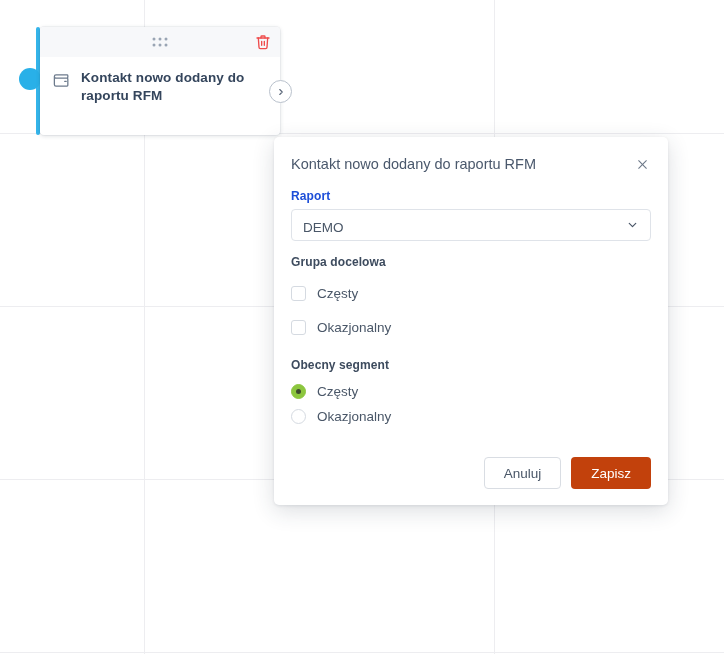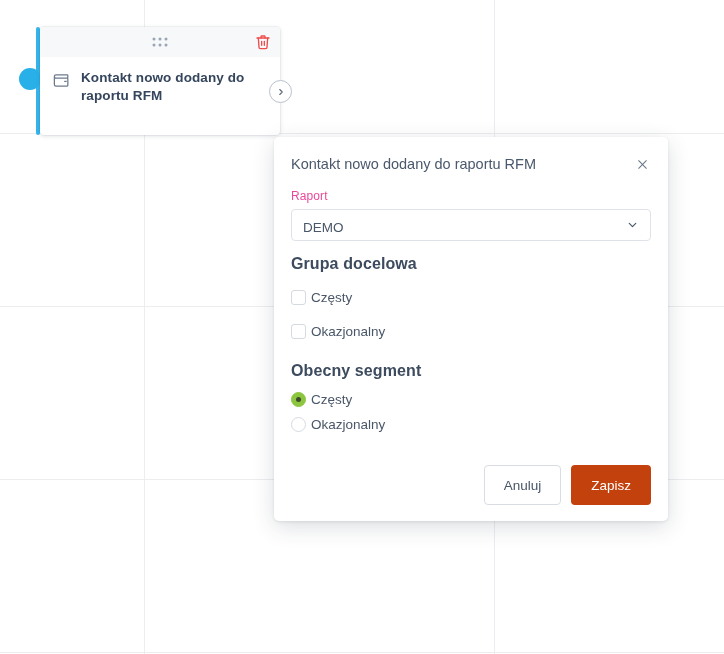--- a/index.html
+++ b/index.html
@@ -153,22 +153,22 @@
     display: flex;
     align-items: center;
     justify-content: center;
     cursor: pointer;
     color: #6b7787;
   }
 
   .field { margin-bottom: 14px; }
   .field-label {
     font-size: 12px;
-    font-weight: normal;
-    color: #ec4899;
+    font-weight: bold;
+    color: #1d4ed8;
     margin-bottom: 6px;
     letter-spacing: 0.1px;
   }
   .select {
     position: relative;
     height: 32px;
     border: 1px solid #dfe3e9;
     border-radius: 4px;
     display: flex;
     align-items: center;
@@ -180,32 +180,32 @@
   }
   .select .caret {
     position: absolute;
     right: 11px;
     top: 50%;
     transform: translateY(-50%);
     line-height: 0;
   }
 
   .group-label {
-    font-size: 16px;
+    font-size: 12px;
     font-weight: bold;
     color: #3d4b5e;
     margin-bottom: 7px;
     letter-spacing: 0.1px;
   }
 
   .opt-list { margin-bottom: 14px; }
   .opt-row {
     display: flex;
     align-items: center;
-    gap: 5px;
+    gap: 11px;
     height: 34px;
     cursor: pointer;
   }
   .opt-row.tight { height: 25px; }
   .opt-text {
     font-size: 13.5px;
     color: #4a5768;
   }
 
   .cbox {
@@ -248,21 +248,21 @@
     display: block;
   }
 
   .dialog-footer {
     display: flex;
     justify-content: flex-end;
     gap: 10px;
     padding-top: 14px;
   }
   .btn {
-    height: 40px;
+    height: 32px;
     padding: 0 19px;
     border-radius: 4px;
     font-size: 13.5px;
     cursor: pointer;
     display: flex;
     align-items: center;
     justify-content: center;
     border: 1px solid transparent;
     font-family: "Liberation Sans", sans-serif;
   }

